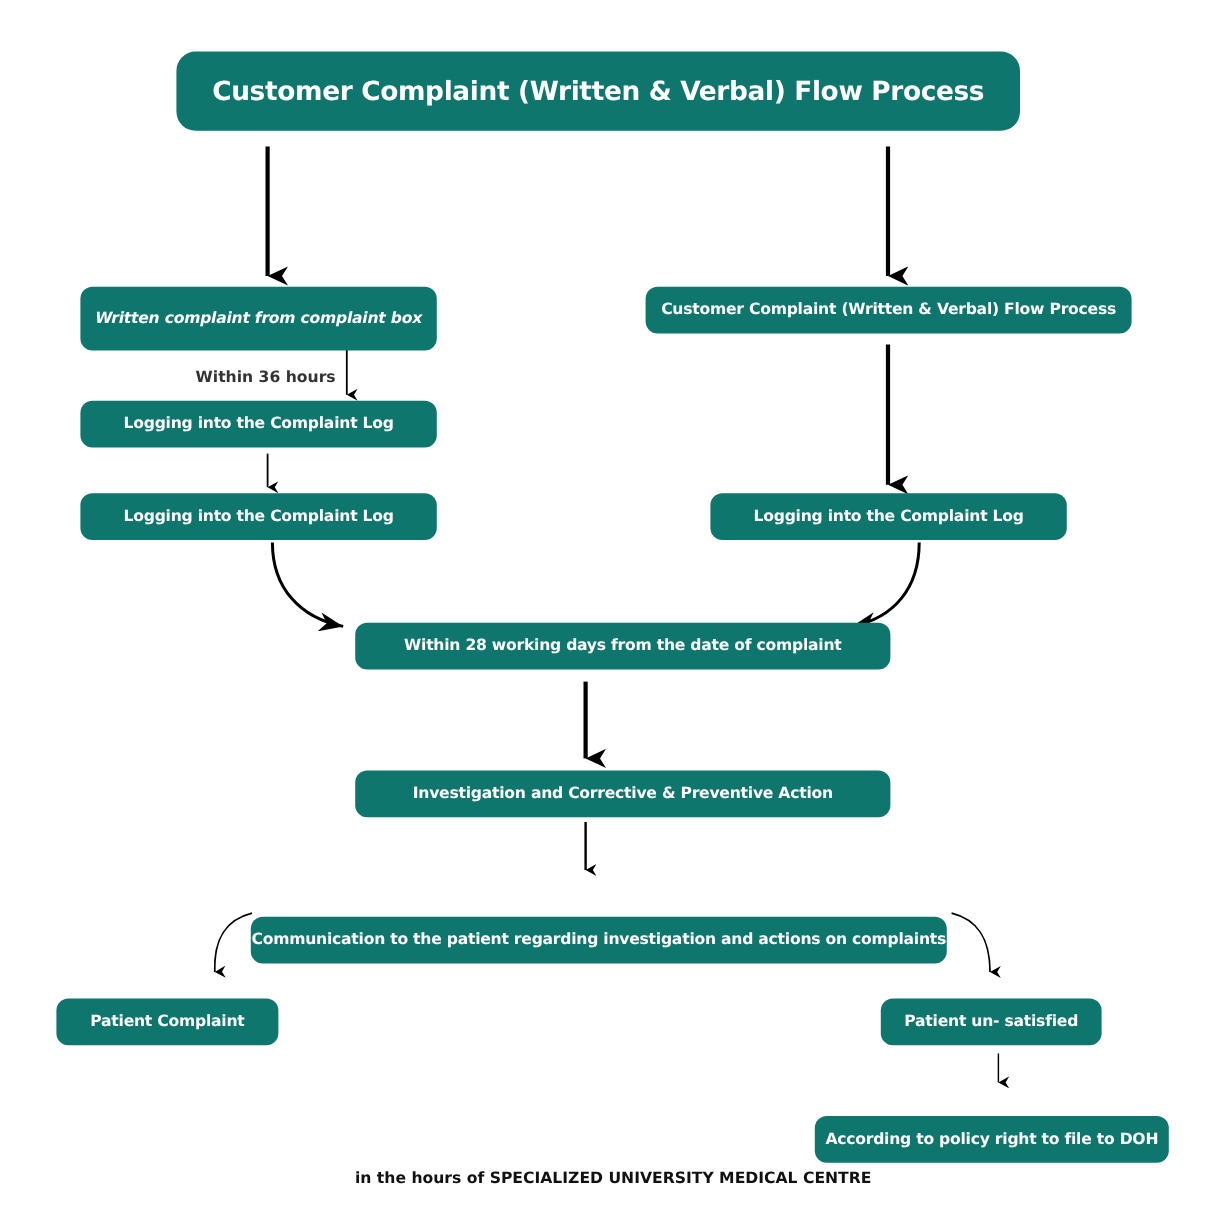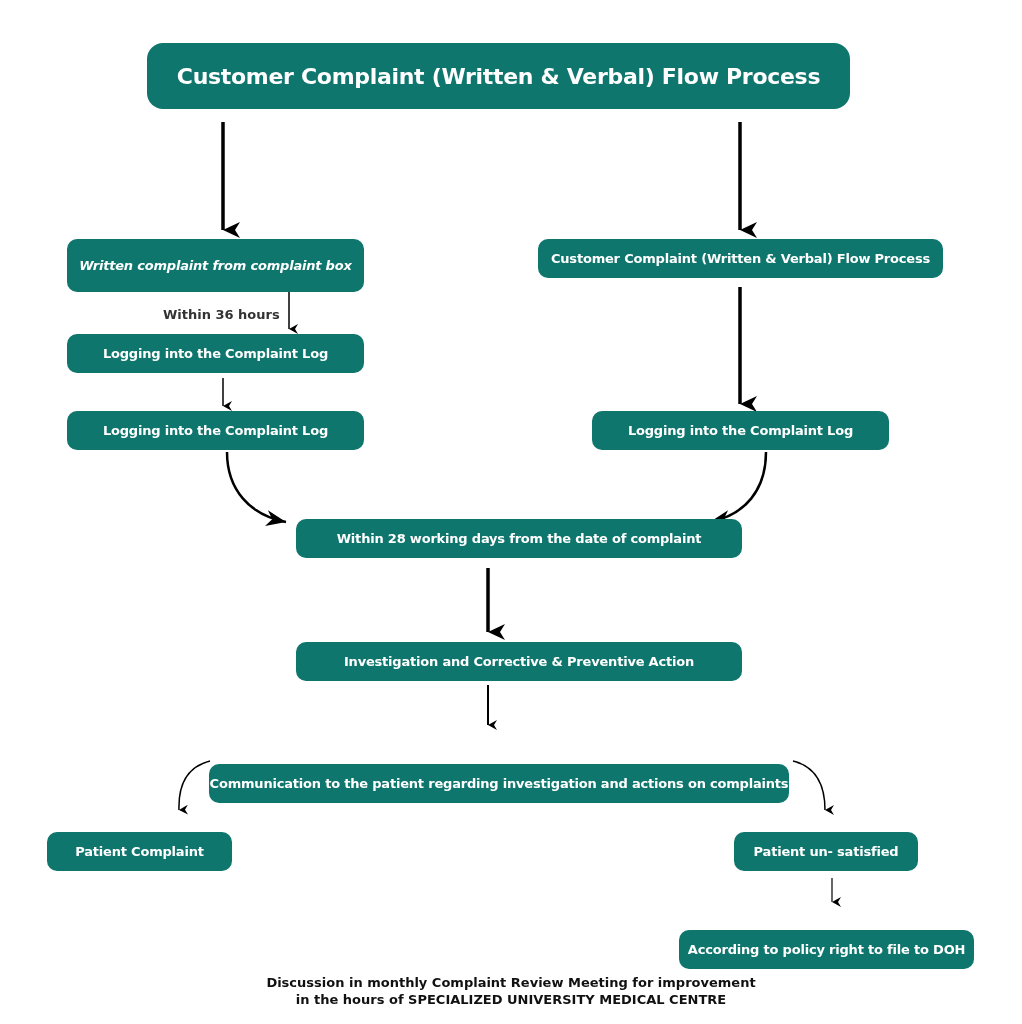--- a/index.html
+++ b/index.html
@@ -76,15 +76,14 @@
 
 <div class="box" style="left:209px; top:764px; width:580px; height:39px;">Communication to the patient regarding investigation and actions on complaints</div>
 
 <div class="box" style="left:47px; top:832px; width:185px; height:39px;">Patient Complaint</div>
 
 <div class="box" style="left:734px; top:832px; width:184px; height:39px;">Patient un- satisfied</div>
 
 <div class="box" style="left:679px; top:910px; width:295px; height:39px;margin-top:20px;">According to policy right to file to DOH</div>
 
 <div class="footer">
-  <div>Discussion in monthly Complaint Review Meeting for improvement</div>
   <div>in the hours of SPECIALIZED UNIVERSITY MEDICAL CENTRE</div>
 </div>
 
 </body></html>

